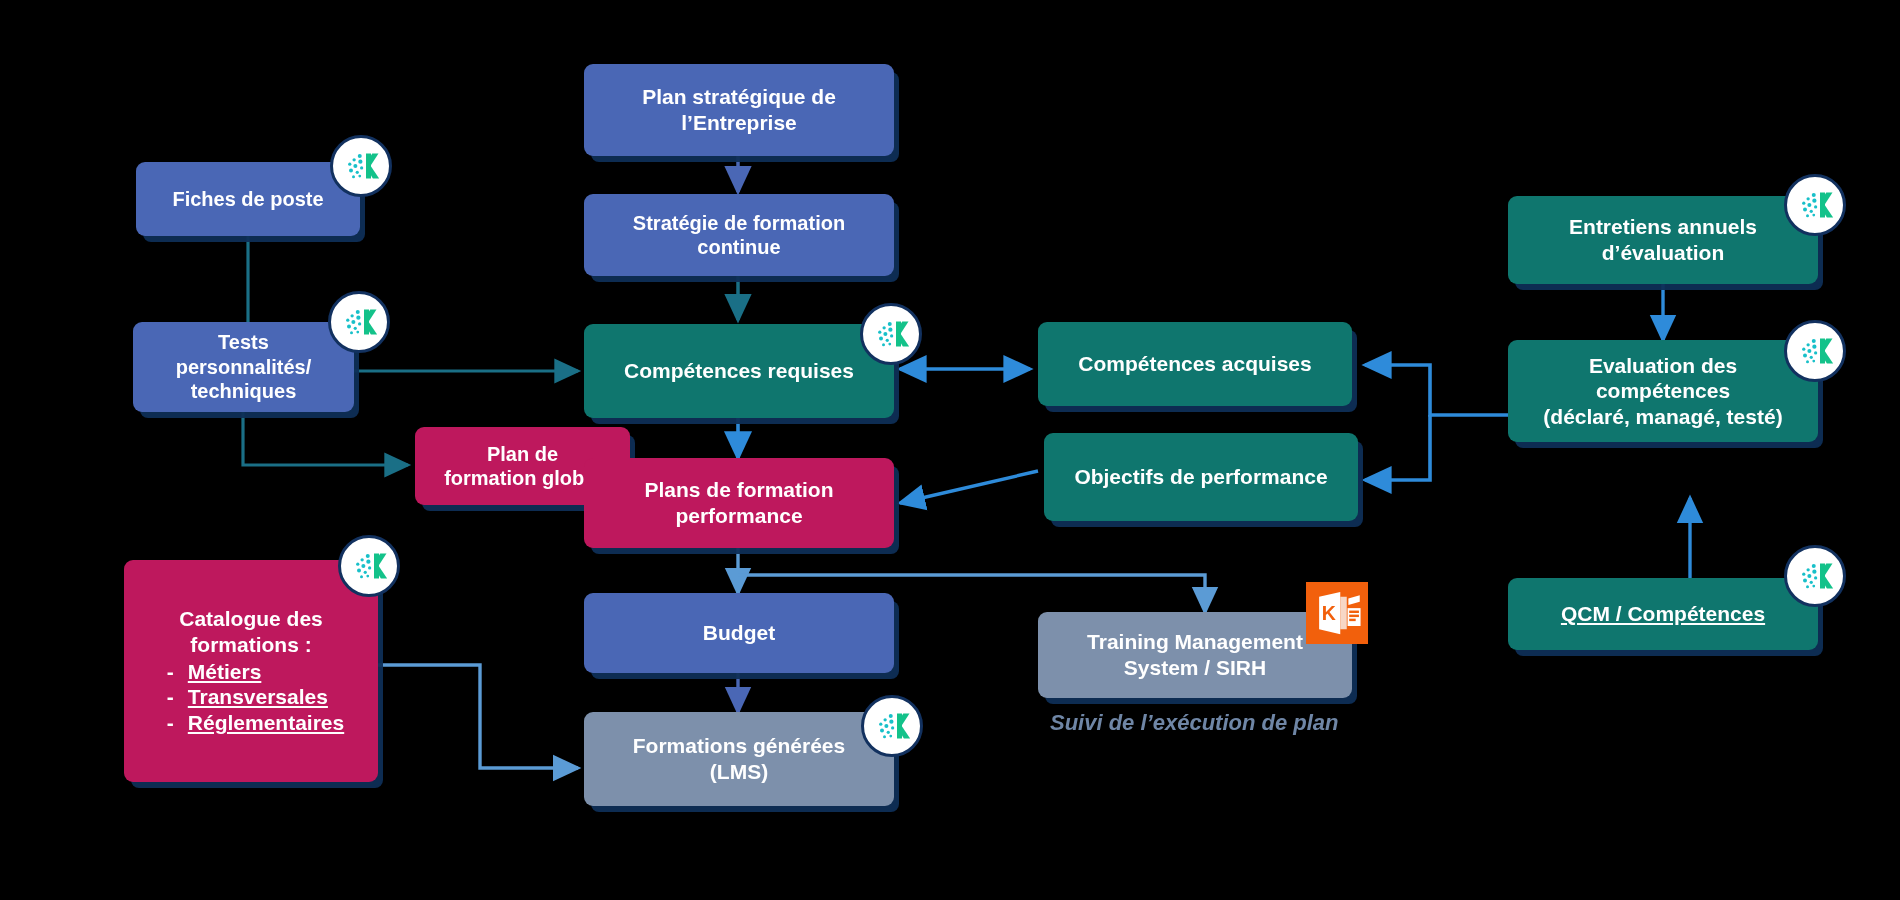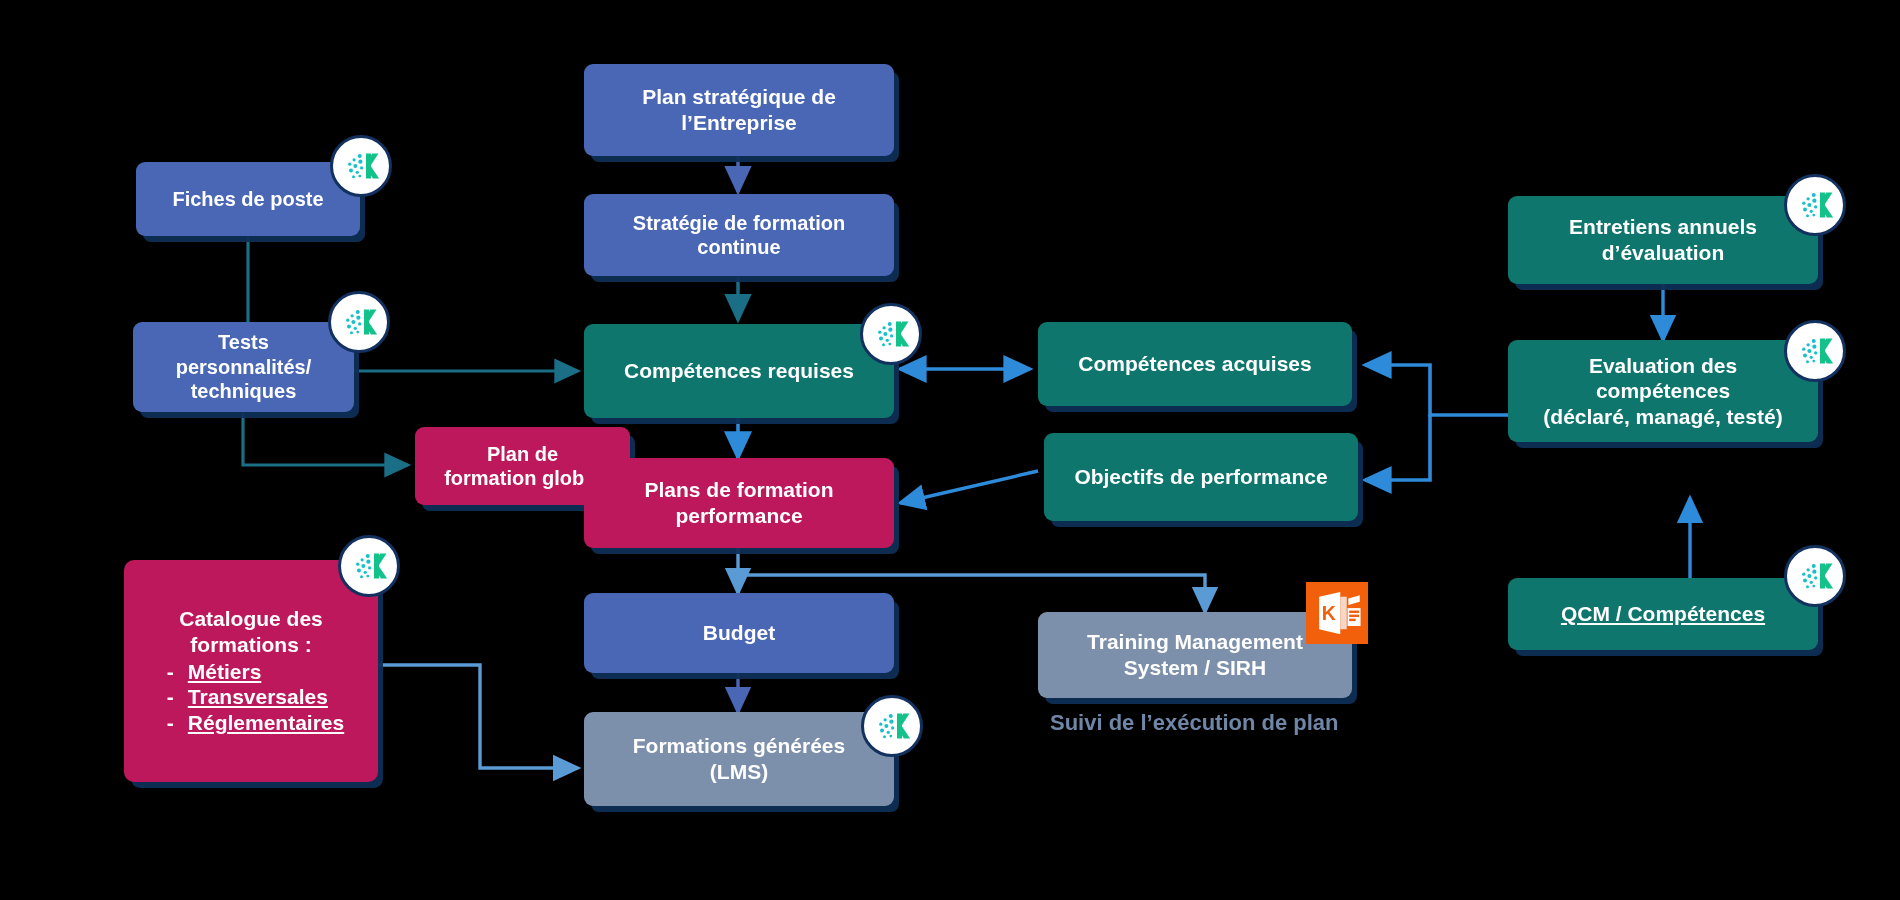--- a/index.html
+++ b/index.html
@@ -25,30 +25,31 @@
     z-index: 3;
     box-shadow: 6px 7px 0 -1px rgba(14,46,86,0.95);
   }
   .node .lbl { white-space: pre-line; display: block; }
 
   .c-royal  { background: #4a67b5; }
   .c-bright { background: #0f766e; }
   .c-steel  { background: #be185d; }
   .c-gray   { background: #7d90ab; }
 
-  .node.list { justify-content: flex-start; text-align: left; padding: 2px 14px; border-radius: 10px; }
+  .node.list { justify-content: flex-start; text-align: left; padding: 2px 14px; }
   .list .lbl { width: 100%; text-align: center; }
   .bullets { margin-top: 1px; }
   .bul { display: flex; align-items: baseline; }
   .bul .dash { width: 30px; flex: 0 0 30px; text-align: left; padding-left: 9px; }
   .bul .btxt { text-align: right; text-decoration: underline; }
 
   .caption {
     position: absolute;
     color: #6f86a6;
+    font-style: italic;
     font-weight: bold;
     z-index: 4;
     white-space: nowrap;
   }
 
   .badge {
     position: absolute;
     width: 62px; height: 62px;
     border-radius: 50%;
     background: #ffffff;

